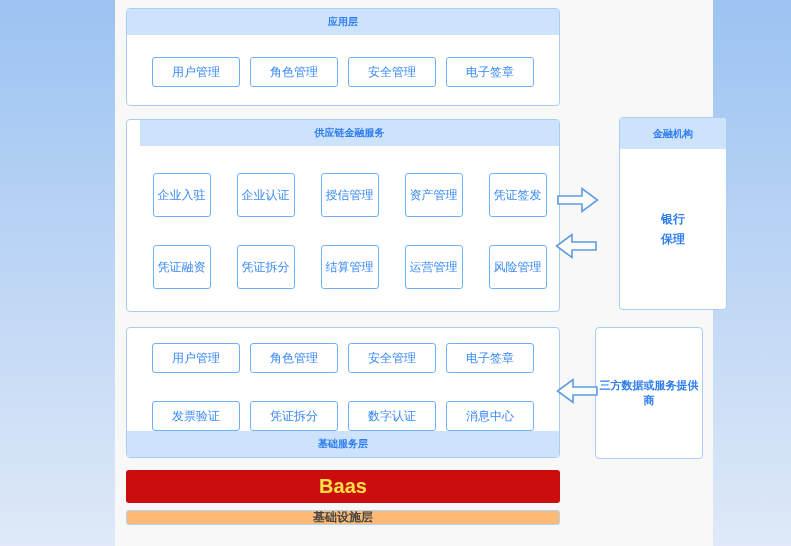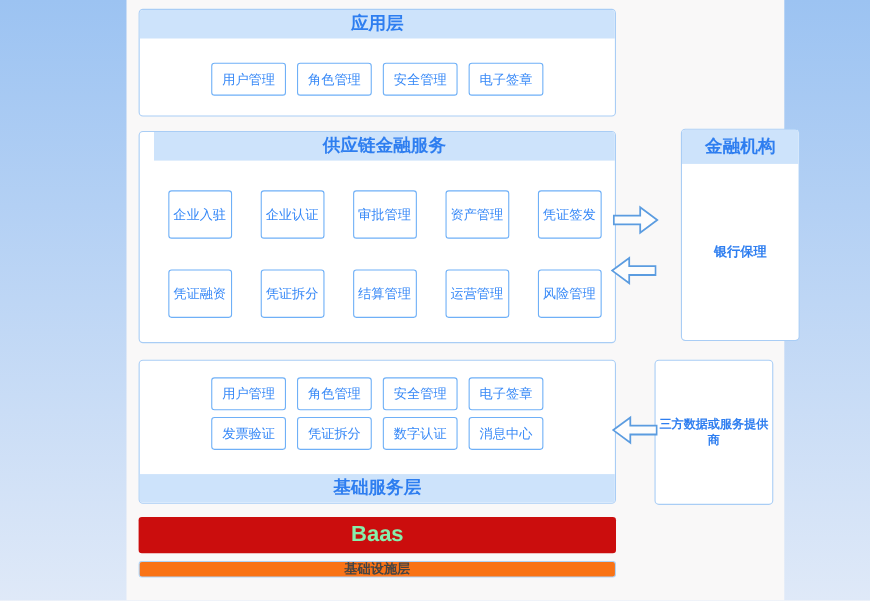--- a/index.html
+++ b/index.html
@@ -18,56 +18,56 @@
     border:1px solid var(--box_border);border-radius:4px;
     box-sizing:border-box;overflow:hidden;
   }
   .app{left:11px;top:8px;width:434px;height:98px;}
   .fin{left:11px;top:119px;width:434px;height:193px;padding-left:13px;}
   .base{left:11px;top:327px;width:434px;height:131px;}
   .fi{left:480px;top:117px;width:108px;height:193px;margin-left:24px;}
   .tp{left:480px;top:327px;width:108px;height:132px;}
   .hdr{
     height:26px;line-height:26px;background:var(--header_bg);
-    color:var(--header_text);font-weight:bold;font-size:16px;text-align:center;
+    color:var(--header_text);font-weight:bold;font-size:10px;text-align:center;
   }
   .fi .hdr{height:31px;line-height:31px;}
   .footer-hdr{position:absolute;bottom:0;left:0;right:0;}
   .row{display:flex;justify-content:center;}
   .node{
     border:1px solid var(--node_border);border-radius:3px;background:#ffffff;
     color:var(--node_text);font-size:12px;
     display:flex;align-items:center;justify-content:center;box-sizing:border-box;
   }
   .app-row{gap:10px;padding-top:22px;}
-  .app-row .node,.base-row .node{width:68px;height:30px;}
+  .app-row .node,.base-row .node{width:88px;height:30px;}
   .fin-row{gap:26px;}
   .fin-row.r1{padding-top:27px;}
   .fin-row.r2{margin-top:28px;}
   .fin-row .node{width:58px;height:44px;}
   .base-row{gap:10px;}
   .base-row.r1{padding-top:15px;}
-  .base-row.r2{margin-top:6px;}
+  .base-row.r2{margin-top:28px;}
   .side-body{
     position:absolute;top:31px;bottom:0;left:0;right:0;
-    display:flex;flex-direction:row;align-items:center;justify-content:center;
+    display:flex;flex-direction:column;align-items:center;justify-content:center;
     color:var(--header_text);font-weight:bold;font-size:12px;line-height:1.7;
   }
   .tp-body{
     position:absolute;inset:0;display:flex;align-items:center;justify-content:center;
     color:var(--header_text);font-weight:bold;font-size:11px;text-align:center;padding:0 1px;
   }
   .baas{
     position:absolute;left:11px;top:470px;width:434px;height:33px;
-    background:var(--baas_bg);color:#86efac;font-weight:bold;font-size:20px;
+    background:var(--baas_bg);color:#fde047;font-weight:bold;font-size:20px;
     display:flex;align-items:center;justify-content:center;border-radius:3px;
   }
   .infra{
     position:absolute;left:11px;top:510px;width:434px;height:15px;
-    background:#f97316;border:1px solid var(--infra_border);border-radius:3px;
+    background:#fdba74;border:1px solid var(--infra_border);border-radius:3px;
     color:var(--infra_text);font-weight:bold;font-size:12px;box-sizing:border-box;
     display:flex;align-items:center;justify-content:center;
   }
   .arrow{position:absolute;width:42px;height:28px;}
   .arrow polygon{fill:#fdfdfd;stroke:var(--arrow_stroke);stroke-width:1.6;stroke-linejoin:miter;}
   .arrow-r{left:442px;top:186px;}
   .arrow-l1{left:440px;top:232px;}
   .arrow-l2{left:441px;top:377px;}
 </style>
 </head>
@@ -83,21 +83,21 @@
       <div class="node">安全管理</div>
       <div class="node">电子签章</div>
     </div>
   </section>
 
   <section class="box fin">
     <div class="hdr">供应链金融服务</div>
     <div class="row fin-row r1">
       <div class="node">企业入驻</div>
       <div class="node">企业认证</div>
-      <div class="node">审批管理</div>
+      <div class="node">授信管理</div>
       <div class="node">资产管理</div>
       <div class="node">凭证签发</div>
     </div>
     <div class="row fin-row r2">
       <div class="node">凭证融资</div>
       <div class="node">凭证拆分</div>
       <div class="node">结算管理</div>
       <div class="node">运营管理</div>
       <div class="node">风险管理</div>
     </div>

